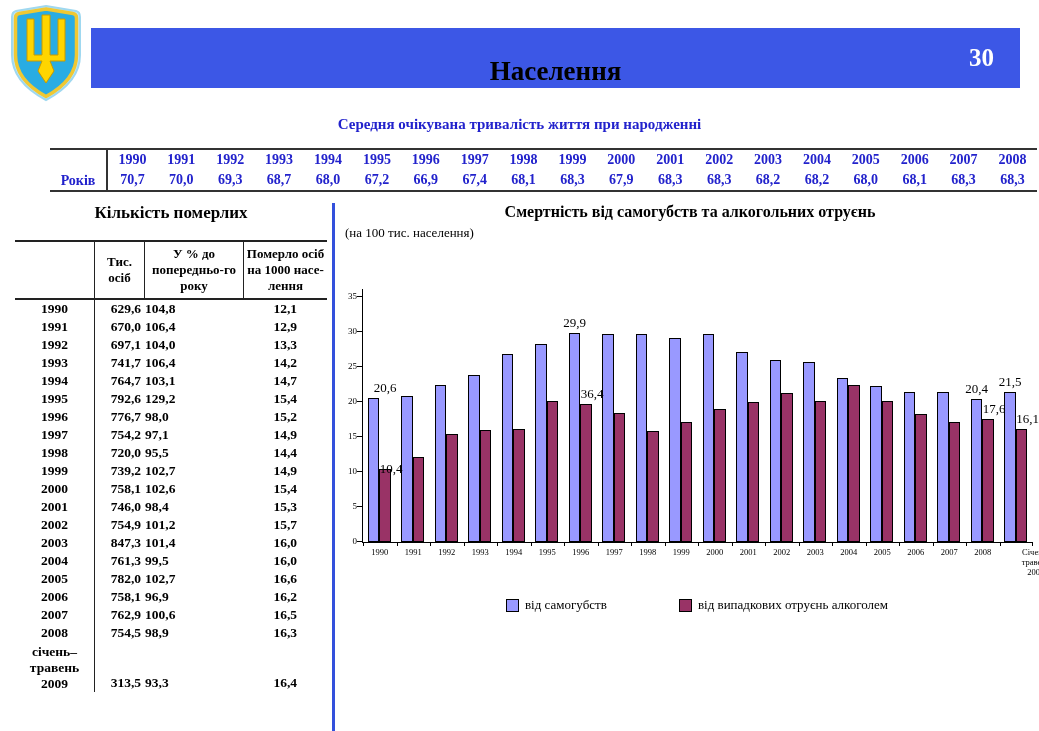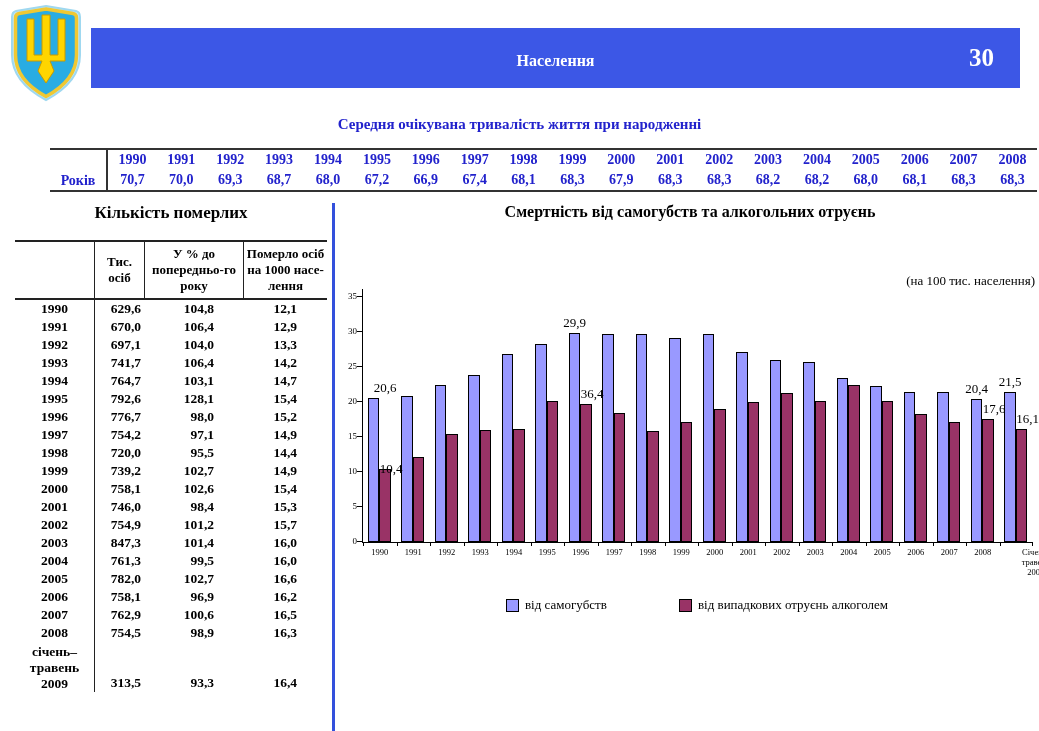--- a/index.html
+++ b/index.html
@@ -2,22 +2,22 @@
 <html><head>
 <meta charset="utf-8">
 <style>
   html,body{margin:0;padding:0;background:#fff;}
   .page{position:relative;width:1039px;height:731px;background:#fff;overflow:hidden;
         font-family:"Liberation Serif","DejaVu Serif",serif;color:#000;}
 
   
   .coat{position:absolute;left:6px;top:3px;width:80px;height:100px;}
   .banner{position:absolute;left:91px;top:28px;width:929px;height:60px;background:#3C57E6;}
-  .banner-title{position:absolute;left:0;top:3px;width:100%;height:60px;line-height:60px;
-                text-align:center;color:#ffffff;font-weight:bold;font-size:16px;}
+  .banner-title{position:absolute;left:0;top:13px;width:100%;height:60px;line-height:60px;
+                text-align:center;color:#000000;font-weight:bold;font-size:27px;}
   .banner-page{position:absolute;right:26px;top:0;height:60px;line-height:60px;
                color:#fff;font-weight:bold;font-size:25px;}
 
   
   .life-title{position:absolute;left:0;top:116px;width:100%;text-align:center;
               color:#2222CC;font-weight:bold;font-size:15px;}
   .life-table{position:absolute;left:50px;top:148px;width:987px;display:flex;
               border-top:2px solid #333;border-bottom:2px solid #333;}
   .lt-label{width:56px;display:flex;align-items:flex-end;justify-content:center;
             border-right:2px solid #333;color:#2222CC;font-weight:bold;font-size:14px;
@@ -34,30 +34,30 @@
   .dt-hcell.c0{width:80px;border-right:1.5px solid #222;}
   .dt-hcell.c1{width:50px;border-right:1.5px solid #222;}
   .dt-hcell.c2{width:99px;border-right:1.5px solid #222;}
   .dt-hcell.c3{width:83px;}
   .dt-row{display:flex;height:18px;line-height:18px;font-weight:bold;}
   .dt-row.tall{height:auto;align-items:flex-end;}
   .dt-cell{box-sizing:border-box;}
   .dt-year{width:80px;text-align:center;border-right:1.5px solid #222;}
   .dt-year.wrap{line-height:16px;padding:2px 8px 0 8px;box-sizing:border-box;}
   .dt-v1{width:50px;text-align:right;padding-right:4px;}
-  .dt-v2{width:99px;text-align:right;padding-right:30px;}
+  .dt-v2{width:99px;text-align:left;padding-right:30px;}
   .dt-v3{width:83px;text-align:right;padding-right:30px;}
 
   
   .divider{position:absolute;left:332px;top:203px;width:3px;height:528px;background:#3350DC;}
 
   
   .chart-title{position:absolute;left:345px;top:203px;width:690px;text-align:center;
                font-weight:bold;font-size:16px;}
-  .chart-subtitle{position:absolute;left:345px;top:225px;width:690px;text-align:right;font-size:13px;margin-top:48px;}
+  .chart-subtitle{position:absolute;left:345px;top:225px;width:690px;text-align:left;font-size:13px;}
   .plot{position:absolute;left:362px;top:289px;width:670px;height:253px;
         border-left:1.5px solid #000;border-bottom:1.5px solid #000;}
   .ytick-label{position:absolute;left:-36px;width:30px;text-align:right;font-size:9px;line-height:11px;}
   .ytick-mark{position:absolute;left:-6px;width:6px;height:1px;background:#000;}
   .bar{position:absolute;bottom:0;box-sizing:border-box;border:1px solid #000;}
   .xtick{position:absolute;top:100%;width:1px;height:4px;background:#000;}
   .xlabel{position:absolute;top:calc(100% + 5px);text-align:center;font-size:8.5px;line-height:10px;}
   .bar-label{position:absolute;transform:translateX(-50%);font-size:13px;white-space:nowrap;}
   .legend{position:absolute;left:362px;top:597px;width:670px;display:flex;
           justify-content:center;gap:72px;}
@@ -197,21 +197,21 @@
         </div>
         <div class="dt-row">
           <div class="dt-cell dt-year">1994</div>
           <div class="dt-cell dt-v1">764,7</div>
           <div class="dt-cell dt-v2">103,1</div>
           <div class="dt-cell dt-v3">14,7</div>
         </div>
         <div class="dt-row">
           <div class="dt-cell dt-year">1995</div>
           <div class="dt-cell dt-v1">792,6</div>
-          <div class="dt-cell dt-v2">128,1</div>
+          <div class="dt-cell dt-v2">129,2</div>
           <div class="dt-cell dt-v3">15,4</div>
         </div>
         <div class="dt-row">
           <div class="dt-cell dt-year">1996</div>
           <div class="dt-cell dt-v1">776,7</div>
           <div class="dt-cell dt-v2">98,0</div>
           <div class="dt-cell dt-v3">15,2</div>
         </div>
         <div class="dt-row">
           <div class="dt-cell dt-year">1997</div>

